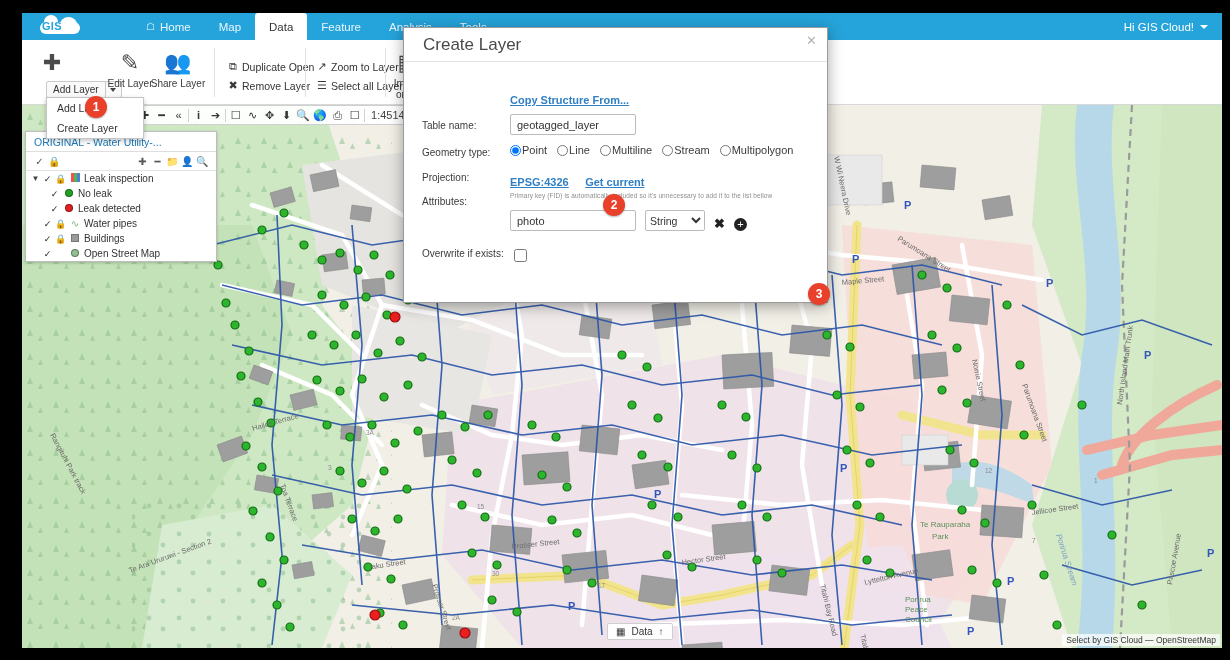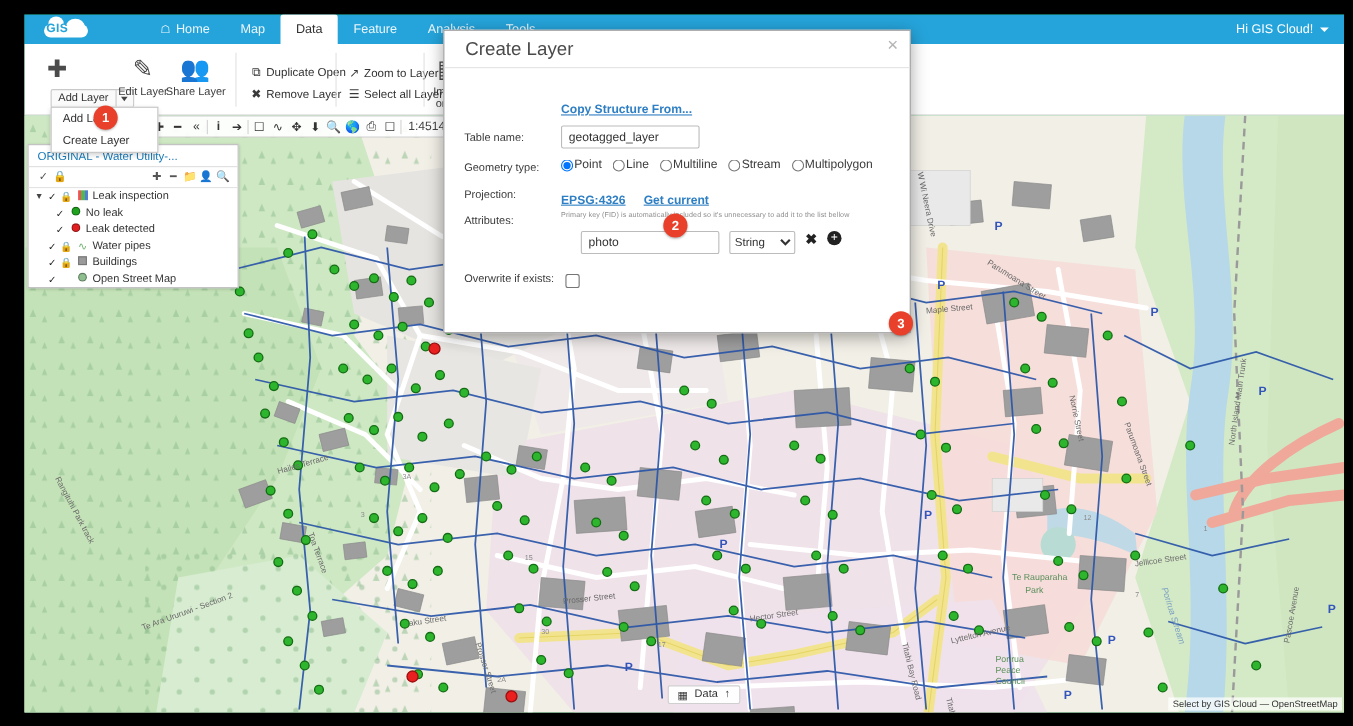--- a/index.html
+++ b/index.html
@@ -808,21 +808,21 @@
 
         <div class="frow" style="top:110px;">Projection:</div>
         <div class="fval" style="top:110px;">
           <span class="link">EPSG:4326</span>
           <span class="link" style="margin-left:12px;">Get current</span>
         </div>
 
         <div class="frow" style="top:134px;">Attributes:</div>
         <div class="fval hint" style="top:130px; width:300px;">Primary key (FID) is automatically included so it's unnecessary to add it to the list bellow</div>
 
-        <div class="fval" style="top:148px; display:flex; align-items:flex-start; gap:9px;margin-left:18px;">
+        <div class="fval" style="top:148px; display:flex; align-items:flex-end; gap:9px;">
           <input class="tinput" type="text" value="photo" style="">
           <select class="selbox">
             <option>String</option>
           </select>
           <span class="ico-x">✖</span>
           <span class="ico-plus">+</span>
         </div>
 
         <div class="frow" style="top:186px;">Overwrite if exists:</div>
         <div class="fval" style="top:184px;">

